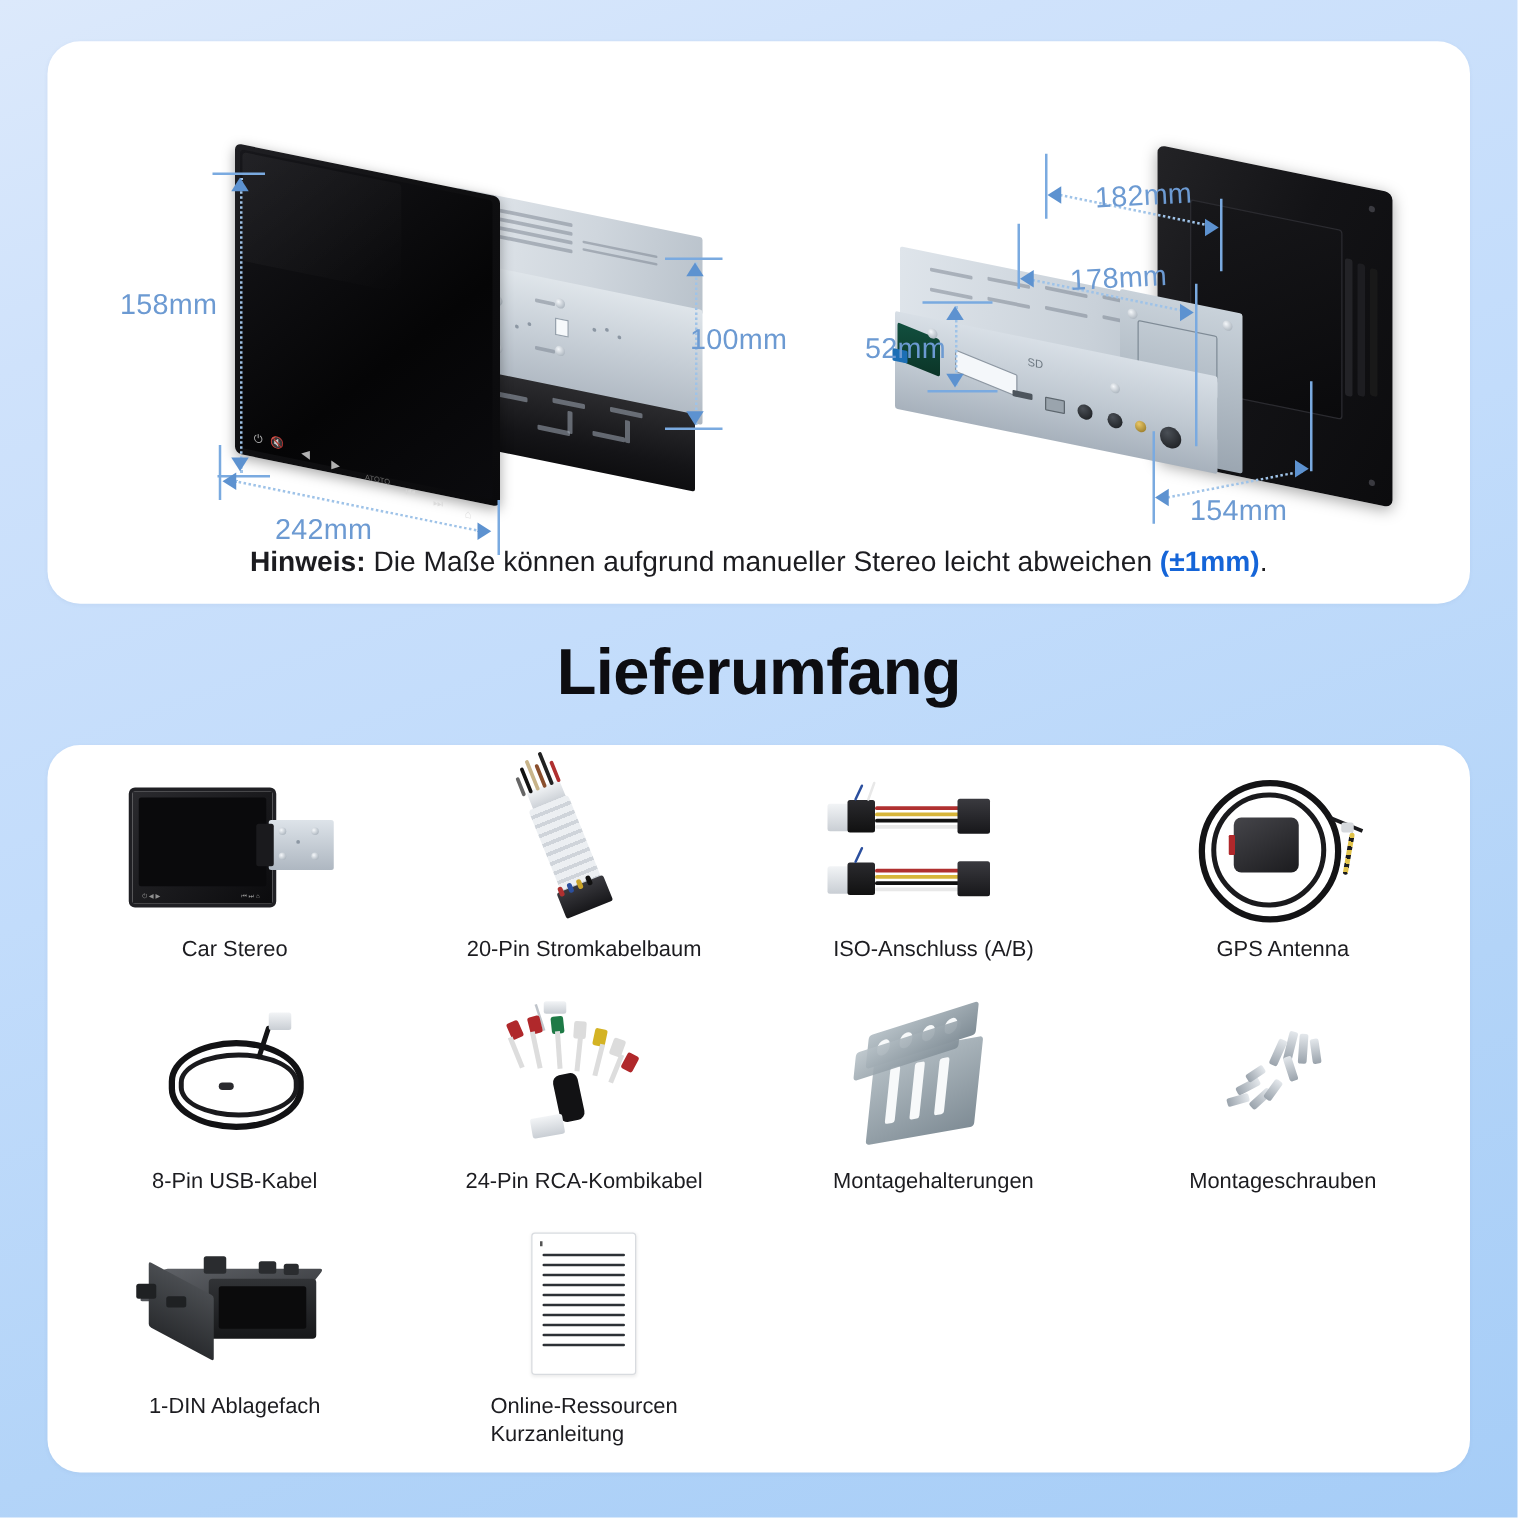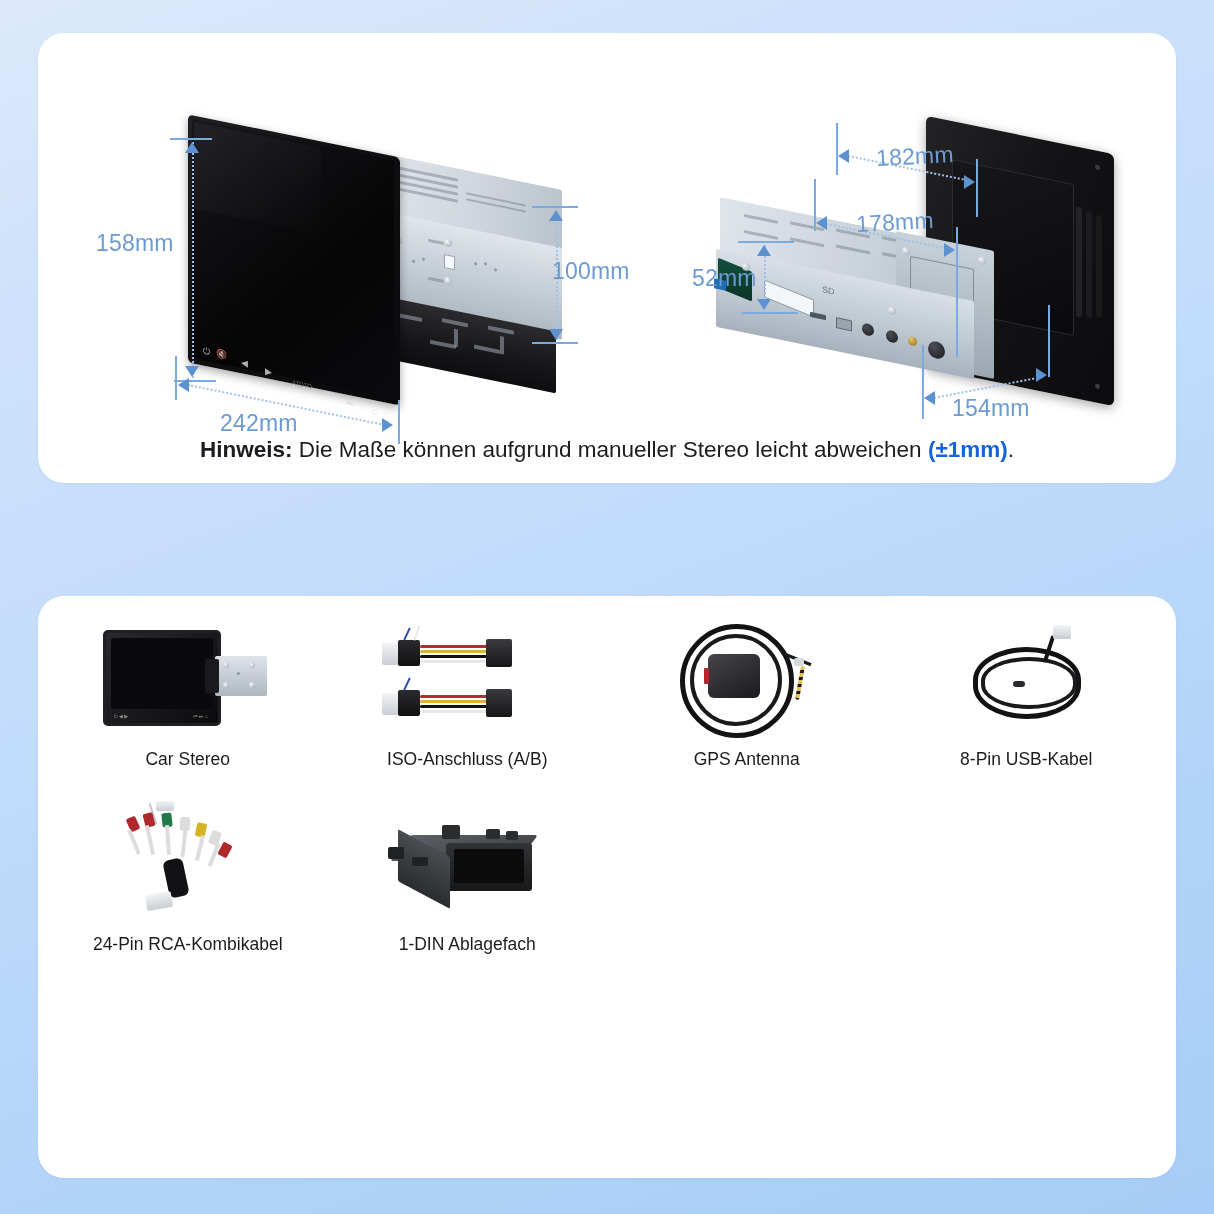--- a/index.html
+++ b/index.html
@@ -346,20 +346,21 @@
     </div>
 
   </div>
 
   <div id="note">
     <b>Hinweis:</b>
     <span>Die Maße können aufgrund manueller Stereo leicht abweichen</span>
     <span class="pm">(±1mm)</span><span>.</span>
   </div>
 
+  <div id="section-heading">Lieferumfang</div>
 
   <div class="card" id="scope-card"></div>
 
   <div id="scope-grid">
 
     <div class="item">
       <div class="art">
         <div class="acc" style="width:170px;height:112px;">
           <div class="cs-screen">
               <i></i>
@@ -372,20 +373,40 @@
             <div class="screwhole" style="left:34px;top:6px;width:6px;height:6px;"></div>
             <div class="screwhole" style="left:8px;top:26px;width:6px;height:6px;"></div>
             <div class="screwhole" style="left:34px;top:26px;width:6px;height:6px;"></div>
             <div class="dot-s" style="left:22px;top:16px;"></div>
           </div>
         </div>
       </div>
       <div class="cap">Car Stereo</div>
     </div>
 
+    <div class="item">
+      <div class="art">
+        <div class="acc" style="width:120px;height:120px;transform:rotate(-22deg);">
+          <div class="conn w" style="left:34px;top:2px;width:28px;height:16px;"></div>
+          <div class="wire" style="left:36px;top:-18px;width:3px;height:22px;background:#111;"></div>
+          <div class="wire" style="left:42px;top:-22px;width:3px;height:26px;background:#c8b48a;"></div>
+          <div class="wire" style="left:48px;top:-16px;width:3px;height:20px;background:#8a4f2d;"></div>
+          <div class="wire" style="left:54px;top:-24px;width:3px;height:28px;background:#222;"></div>
+          <div class="wire" style="left:60px;top:-14px;width:3px;height:18px;background:#b03030;"></div>
+          <div class="wire" style="left:30px;top:-12px;width:3px;height:16px;background:#666;"></div>
+          <div style="position:absolute;left:30px;top:16px;width:34px;height:72px;background:repeating-linear-gradient(180deg,#eceff2 0 5px,#cfd4da 5px 8px);border-radius:3px;"></div>
+          <div class="conn" style="left:26px;top:86px;width:40px;height:22px;"></div>
+          <div class="wire" style="left:28px;top:82px;width:4px;height:8px;background:#b03030;"></div>
+          <div class="wire" style="left:36px;top:82px;width:4px;height:8px;background:#2b4f9e;"></div>
+          <div class="wire" style="left:44px;top:82px;width:4px;height:8px;background:#c9a227;"></div>
+          <div class="wire" style="left:52px;top:82px;width:4px;height:8px;background:#111;"></div>
+        </div>
+      </div>
+      <div class="cap">20-Pin Stromkabelbaum</div>
+    </div>
 
     <div class="item">
       <div class="art">
         <div class="acc" style="width:170px;height:110px;">
           <div style="position:absolute;left:0;top:12px;width:170px;height:34px;">
             <div class="conn w" style="left:0;top:8px;width:18px;height:22px;"></div>
             <div class="conn" style="left:16px;top:5px;width:22px;height:26px;background:linear-gradient(180deg,#2a2a2e,#111);"></div>
             <div class="wire" style="left:38px;top:10px;width:70px;height:3px;background:#b03030;"></div>
             <div class="wire" style="left:38px;top:15px;width:70px;height:3px;background:#d7b53a;"></div>
             <div class="wire" style="left:38px;top:20px;width:70px;height:3px;background:#111;"></div>
@@ -459,35 +480,90 @@
           <div style="position:absolute;left:90px;top:34px;width:4px;height:26px;background:#ddd;transform:rotate(14deg);"></div>
           <div style="position:absolute;left:104px;top:42px;width:4px;height:24px;background:#ddd;transform:rotate(22deg);"></div>
 
           <div style="position:absolute;left:58px;top:58px;width:20px;height:38px;background:#121214;border-radius:6px;transform:rotate(-12deg);"></div>
           <div class="conn w" style="left:38px;top:92px;width:26px;height:16px;transform:rotate(-10deg);"></div>
         </div>
       </div>
       <div class="cap">24-Pin RCA-Kombikabel</div>
     </div>
 
-
+    <div class="item">
+      <div class="art">
+        <div class="acc" style="width:130px;height:110px;transform:rotate(-10deg);">
+          <div class="brk" style="left:12px;top:28px;width:88px;height:70px;transform:skewX(-16deg);">
+            <div class="slot" style="left:14px;top:12px;width:8px;height:44px;"></div>
+            <div class="slot" style="left:34px;top:12px;width:8px;height:44px;"></div>
+            <div class="slot" style="left:54px;top:12px;width:8px;height:44px;"></div>
+          </div>
+          <div class="brk" style="left:18px;top:6px;width:88px;height:26px;transform:skewX(-16deg) skewY(-8deg);">
+            <div class="slot" style="left:8px;top:7px;width:10px;height:12px;border-radius:5px;"></div>
+            <div class="slot" style="left:26px;top:7px;width:10px;height:12px;border-radius:5px;"></div>
+            <div class="slot" style="left:44px;top:7px;width:10px;height:12px;border-radius:5px;"></div>
+            <div class="slot" style="left:62px;top:7px;width:10px;height:12px;border-radius:5px;"></div>
+          </div>
+          <div class="brk" style="left:6px;top:18px;width:84px;height:22px;transform:skewX(-16deg) skewY(-8deg);opacity:.9;"></div>
+        </div>
+      </div>
+      <div class="cap">Montagehalterungen</div>
+    </div>
+
+    <div class="item">
+      <div class="art">
+        <div class="acc" style="width:110px;height:100px;">
+          <div class="screw" style="left:58px;top:12px;width:7px;height:24px;transform:rotate(14deg);"></div>
+          <div class="screw" style="left:68px;top:14px;width:7px;height:24px;transform:rotate(4deg);"></div>
+          <div class="screw" style="left:48px;top:18px;width:7px;height:22px;transform:rotate(24deg);"></div>
+          <div class="screw" style="left:78px;top:18px;width:7px;height:20px;transform:rotate(-8deg);"></div>
+          <div class="screw" style="left:58px;top:32px;width:7px;height:20px;transform:rotate(-18deg);"></div>
+          <div class="screw" style="left:24px;top:46px;width:7px;height:20px;transform:rotate(62deg);"></div>
+          <div class="screw" style="left:34px;top:56px;width:7px;height:20px;transform:rotate(48deg);"></div>
+          <div class="screw" style="left:16px;top:58px;width:7px;height:18px;transform:rotate(74deg);"></div>
+          <div class="screw" style="left:44px;top:50px;width:7px;height:18px;transform:rotate(36deg);"></div>
+          <div class="screw" style="left:30px;top:38px;width:7px;height:16px;transform:rotate(56deg);"></div>
+        </div>
+      </div>
+      <div class="cap">Montageschrauben</div>
+    </div>
 
     <div class="item">
       <div class="art">
         <div class="acc" style="width:170px;height:100px;">
           <div class="pocket-top" style="left:18px;top:22px;width:128px;height:26px;transform:skewX(-38deg);"></div>
           <div class="pocket-front" style="left:64px;top:30px;width:86px;height:48px;"></div>
           <div class="pocket-hole" style="left:72px;top:36px;width:70px;height:34px;"></div>
           <div style="position:absolute;left:16px;top:30px;width:52px;height:52px;background:linear-gradient(180deg,#4a4d51,#2a2c2f);transform:skewY(28deg);border-radius:2px;"></div>
           <div style="position:absolute;left:60px;top:12px;width:18px;height:14px;background:#2a2c2f;border-radius:2px;"></div>
           <div style="position:absolute;left:104px;top:16px;width:14px;height:10px;background:#2a2c2f;border-radius:2px;"></div>
           <div style="position:absolute;left:124px;top:18px;width:12px;height:9px;background:#2a2c2f;border-radius:2px;"></div>
           <div style="position:absolute;left:6px;top:34px;width:16px;height:12px;background:#1f2123;border-radius:2px;"></div>
           <div style="position:absolute;left:30px;top:44px;width:16px;height:9px;background:#1f2123;border-radius:2px;"></div>
         </div>
       </div>
       <div class="cap">1-DIN Ablagefach</div>
     </div>
 
+    <div class="item" style="grid-column:2;">
+      <div class="art">
+        <div class="doc" style="position:relative;width:82px;height:112px;">
+          <div class="ln" style="left:8px;top:16px;right:8px;"></div>
+          <div class="ln" style="left:8px;top:24px;right:8px;"></div>
+          <div class="ln" style="left:8px;top:32px;right:8px;"></div>
+          <div class="ln" style="left:8px;top:40px;right:8px;"></div>
+          <div class="ln" style="left:8px;top:48px;right:8px;"></div>
+          <div class="ln" style="left:8px;top:56px;right:8px;"></div>
+          <div class="ln" style="left:8px;top:64px;right:8px;"></div>
+          <div class="ln" style="left:8px;top:72px;right:8px;"></div>
+          <div class="ln" style="left:8px;top:80px;right:8px;"></div>
+          <div class="ln" style="left:8px;top:88px;right:8px;"></div>
+          <div style="position:absolute;left:6px;top:6px;width:2px;height:4px;background:#555;"></div>
+        </div>
+      </div>
+      <div class="cap" style="white-space:pre-line;">Online-Ressourcen
+Kurzanleitung</div>
+    </div>
 
 
   </div>
 </div>
 
 </body></html>

